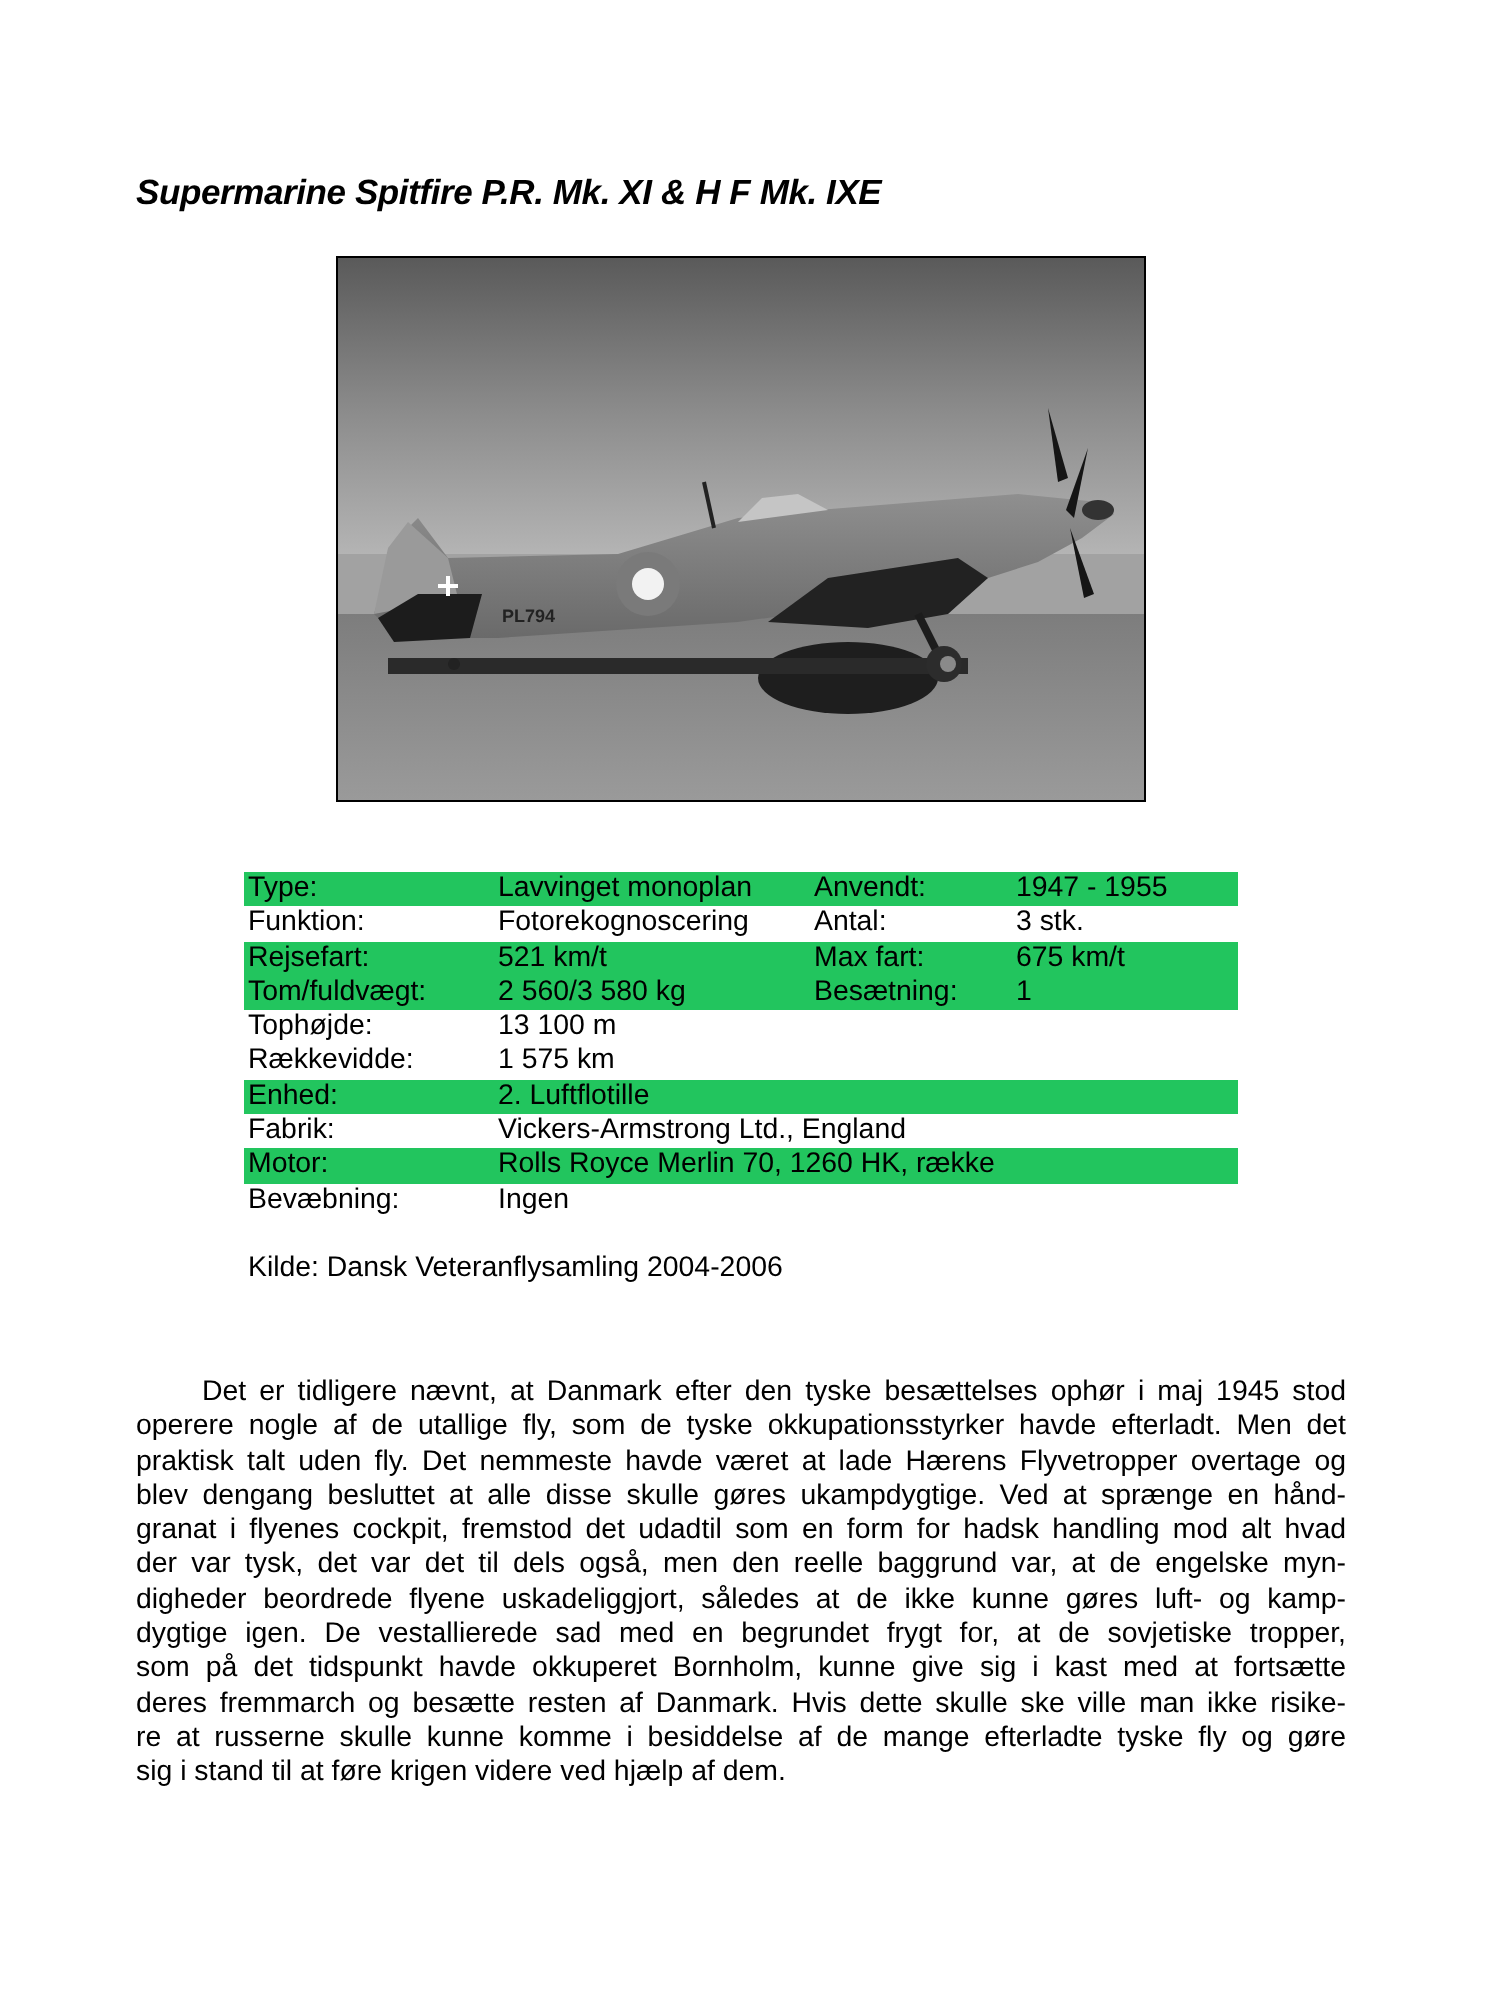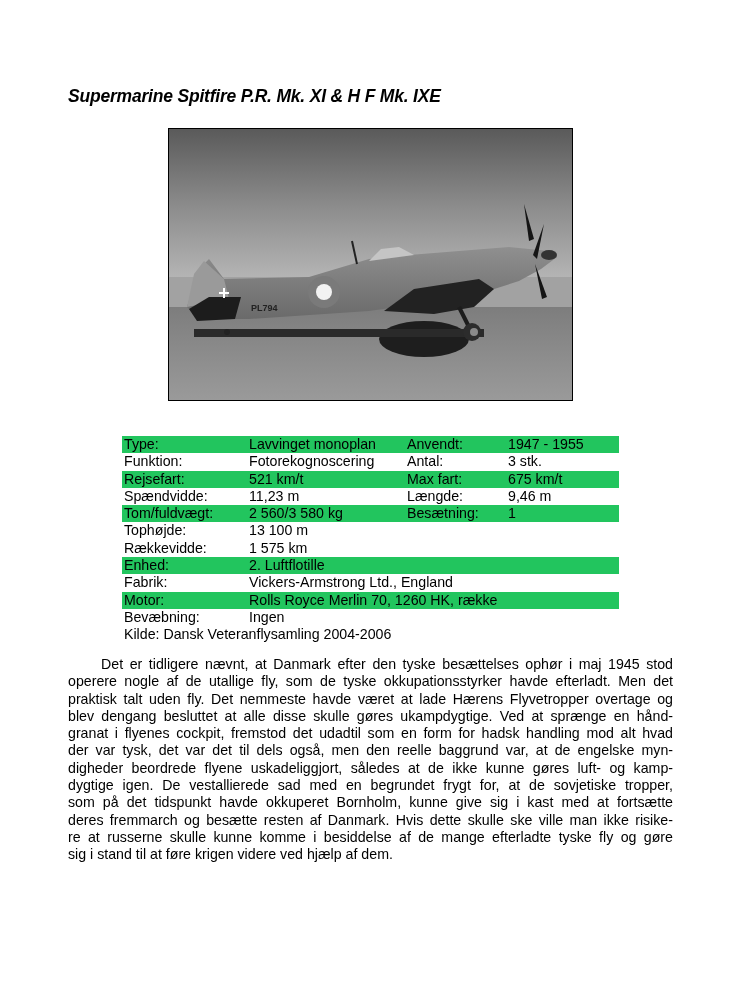--- a/index.html
+++ b/index.html
@@ -8,21 +8,21 @@
   .title { position: absolute; left: 68px; top: 86px; font-size: 17.5px; font-weight: bold; font-style: italic; letter-spacing: -0.2px; white-space: nowrap; }
   .photo-frame { position: absolute; left: 168px; top: 128px; width: 403px; height: 271px; border: 1.5px solid #000; overflow: hidden; background: #84cc16; }
   .photo-frame svg { display: block; width: 100%; height: 100%; }
   .specs { position: absolute; left: 122px; top: 436px; width: 497px; border-collapse: collapse; font-size: 14.2px; }
   .specs td { padding: 0 0 0 2px; height: 17.3px; line-height: 17.3px; white-space: nowrap; }
   .specs tr.shade td { background: #22c55e; }
   .specs td.c1 { width: 123px; }
   .specs td.c2 { width: 156px; }
   .specs td.c3 { width: 99px; }
   .source { position: absolute; left: 124px; top: 626px; font-size: 14.2px; white-space: nowrap; }
-  .body-text { position: absolute; left: 68px; top: 656px; width: 605px; font-size: 14.2px; line-height: 17.3px; }
+  .body-text { position: absolute; left: 68px; top: 688px; width: 605px; font-size: 14.2px; line-height: 17.3px; }
   .body-text .ln { display: block; white-space: nowrap; text-align: justify; text-align-last: justify; }
   .body-text .ln.first { text-indent: 33px; }
   .body-text .ln.last { text-align-last: left; }
   .footer { position: absolute; left: 0; width: 743px; top: 974px; text-align: center; font-size: 11.5px; margin-top: 36px; }
 </style>
 </head>
 <body>
 
 <div class="title">Supermarine Spitfire P.R. Mk. XI &amp; H F Mk. IXE</div>
 
@@ -94,26 +94,20 @@
       <td class="c2">Fotorekognoscering</td>
       <td class="c3">Antal:</td>
       <td>3 stk.</td>
     </tr>
     <tr class="shade">
       <td class="c1">Rejsefart:</td>
       <td class="c2">521 km/t</td>
       <td class="c3">Max fart:</td>
       <td>675 km/t</td>
     </tr>
-    <tr>
-      <td class="c1">Spændvidde:</td>
-      <td class="c2">11,23 m</td>
-      <td class="c3">Længde:</td>
-      <td>9,46 m</td>
-    </tr>
     <tr class="shade">
       <td class="c1">Tom/fuldvægt:</td>
       <td class="c2">2 560/3 580 kg</td>
       <td class="c3">Besætning:</td>
       <td>1</td>
     </tr>
     <tr>
       <td class="c1">Tophøjde:</td>
       <td class="c2">13 100 m</td>
       <td class="c3"></td>

